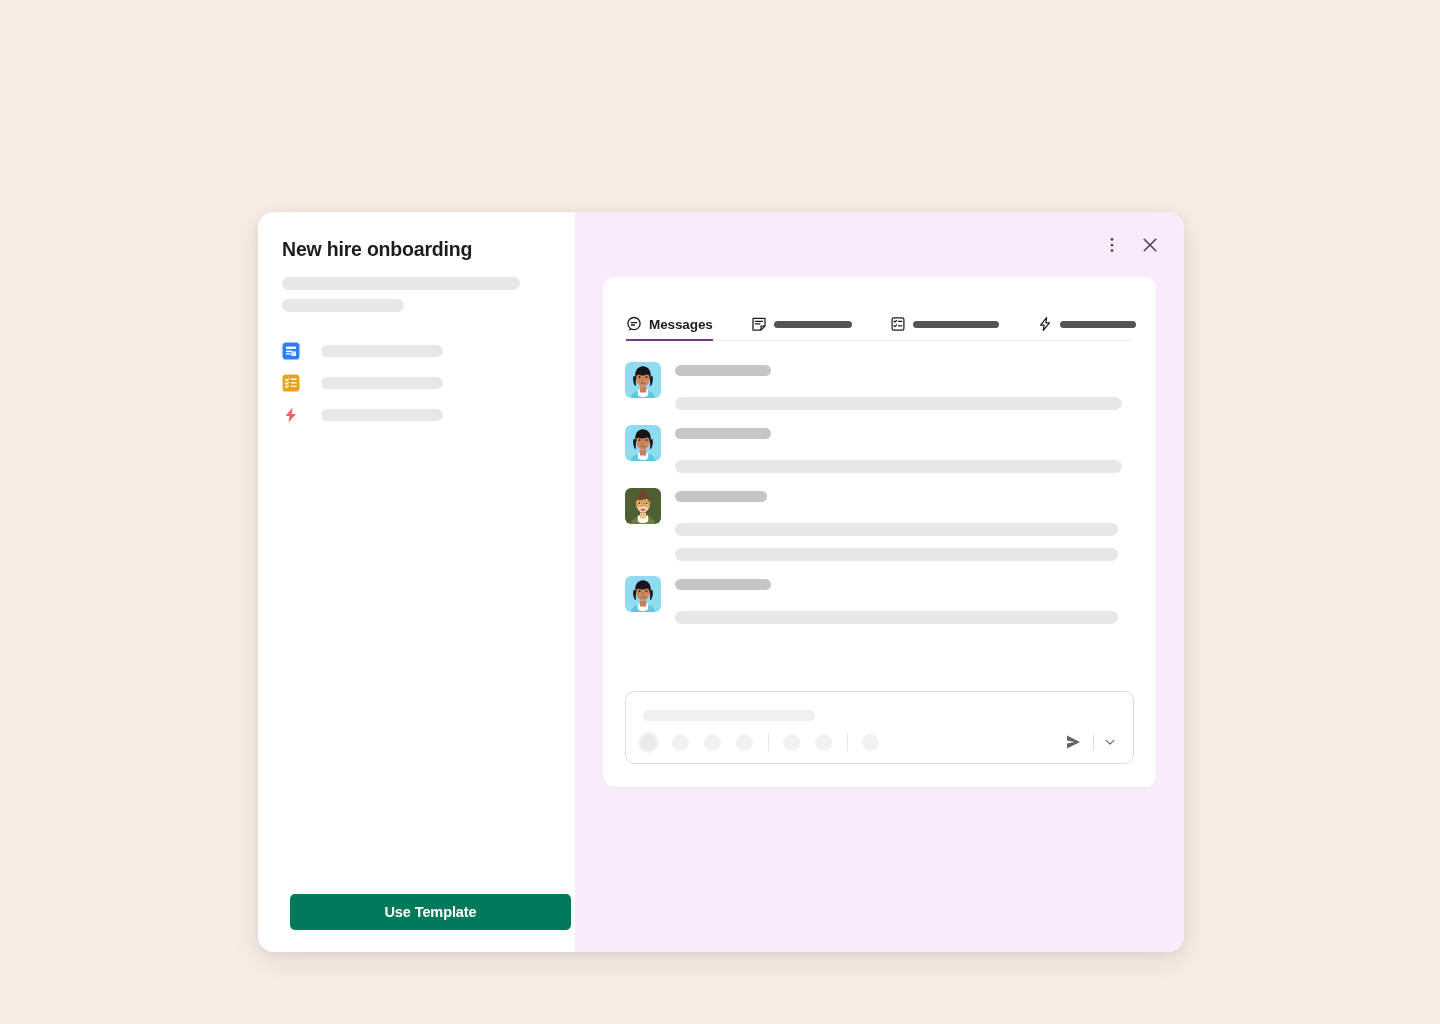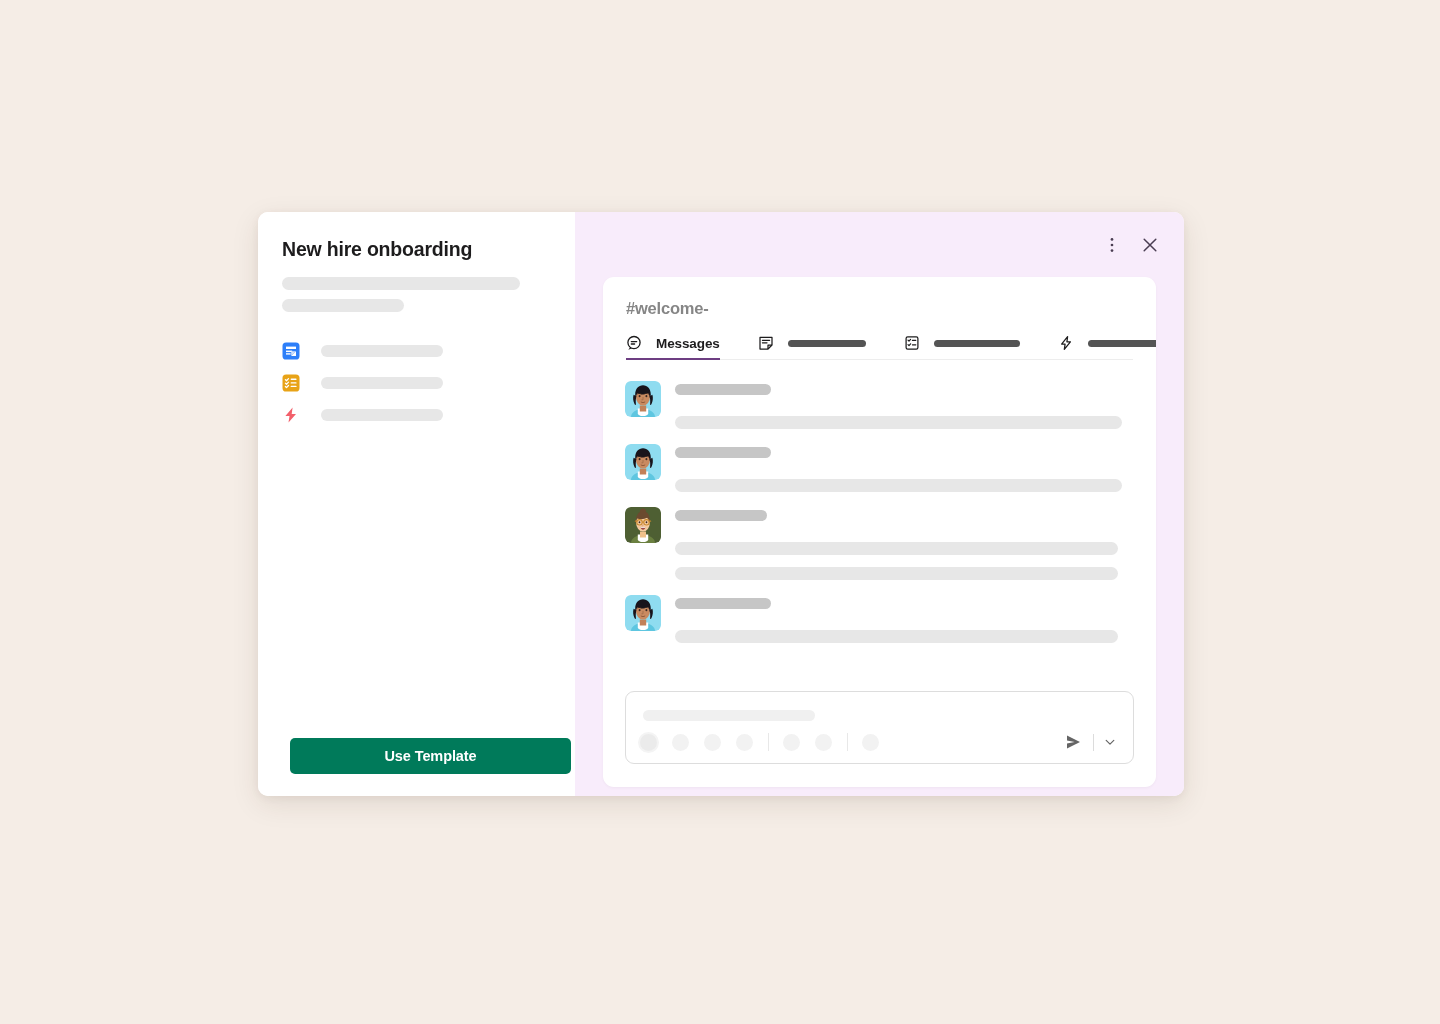--- a/index.html
+++ b/index.html
@@ -15,23 +15,23 @@
     font-family: "Liberation Sans", sans-serif;
     -webkit-font-smoothing: antialiased;
   }
 
   
   .modal {
     position: absolute;
     left: 258px;
     top: 212px;
     width: 926px;
-    height: 584px;
-    display: flex;
-    border-radius: 10px;
+    height: 740px;
+    display: flex;
+    border-radius: 16px;
     overflow: hidden;
     background: #ffffff;
     box-shadow: 0 8px 28px rgba(60, 40, 20, 0.10),
                 0 2px 8px rgba(60, 40, 20, 0.06);
   }
 
   
   .left-panel {
     width: 317px;
     flex: 0 0 317px;
@@ -159,21 +159,21 @@
   .tab-strip {
     display: flex;
     align-items: flex-end;
     margin-top: 17px;
     border-bottom: 1px solid #ededed;
     padding-left: 0;
   }
   .tab {
     display: flex;
     align-items: center;
-    gap: 14px;
+    gap: 7px;
     padding: 0 0 8px 0;
     margin-right: 38px;
     cursor: pointer;
     position: relative;
   }
   .tab.active {
     border-bottom: 2px solid #6d3e82;
     margin-bottom: -1px;
     padding-bottom: 7px;
   }
@@ -380,21 +380,20 @@
       <div class="ctrl-btn">
         <svg viewBox="0 0 20 20" width="20" height="20">
           <path d="M4.2 4.2l11.6 11.6M15.8 4.2L4.2 15.8" stroke="#4a3d52" stroke-width="1.5" stroke-linecap="round"></path>
         </svg>
       </div>
     </div>
 
     <div class="chat-card">
 
       <div class="chat-header">
-        <div class="channel-name">#welcome-</div>
 
         <div class="tab-strip">
 
           <div class="tab active">
             <span class="tab-icon">
               <svg viewBox="0 0 16 16" width="16" height="16">
                 <circle cx="8" cy="7.6" r="6.1" fill="none" stroke="#1d1c1d" stroke-width="1.3"></circle>
                 <path d="M5.3 6.6h5.4M5.3 9h3.3" stroke="#1d1c1d" stroke-width="1.3" stroke-linecap="round"></path>
                 <path d="M4.2 12.3l-1.9 2.4 3.3-1.1z" fill="#1d1c1d"></path>
               </svg>

